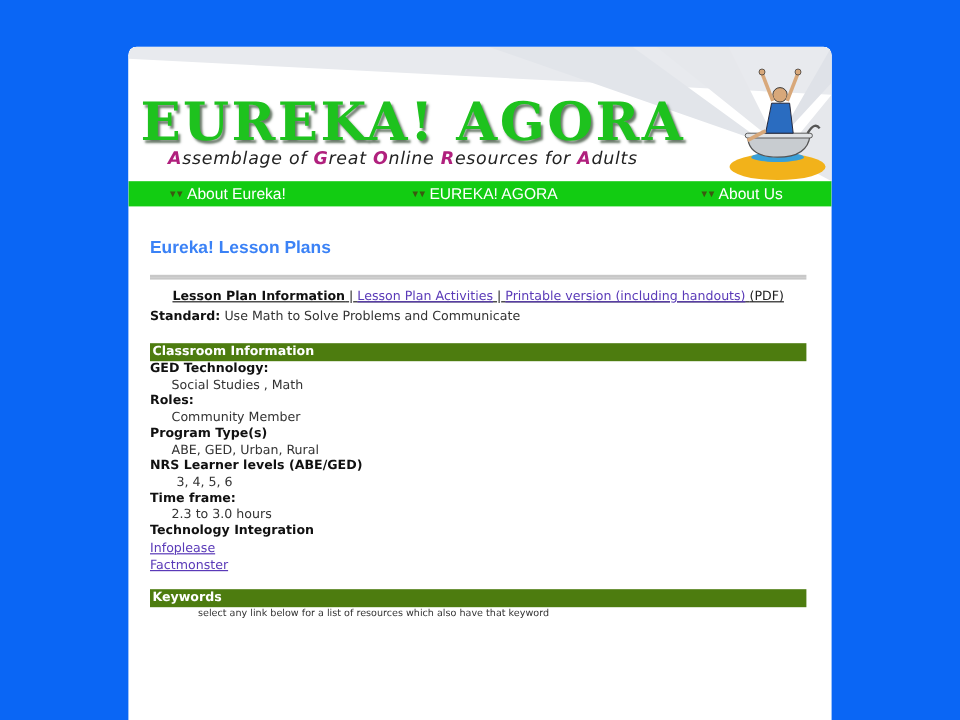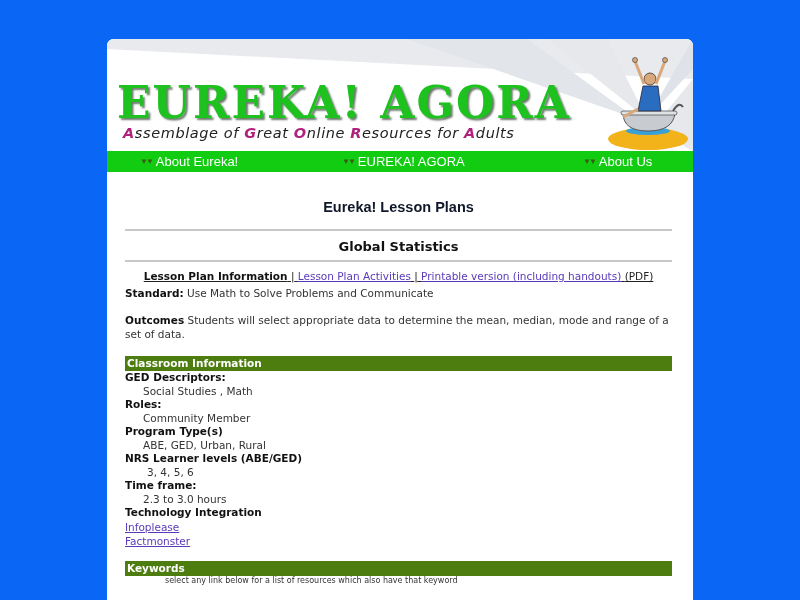--- a/index.html
+++ b/index.html
@@ -19,37 +19,37 @@
   .banner .rays {
     position: absolute; inset: 0;
   }
   .logo-title {
     position: absolute; left: 10px; top: 38px;
     font-family: "DejaVu Serif", serif; font-weight: bold;
     font-size: 44px; letter-spacing: 2px; color: #1ec21e;
     text-shadow: 2px 2px 2px #6a7a6a;
   }
   .logo-sub {
-    position: absolute; left: 16px; top: 86px;
+    position: absolute; left: 33px; top: 86px;
     font-family: "DejaVu Sans", sans-serif; font-style: italic;
     font-size: 14.5px; color: #222; letter-spacing: 0.6px;
   }
   .logo-sub .hl { color: #b0207d; font-weight: bold; }
   .mascot { position: absolute; right: 0; top: 12px; width: 100px; height: 100px; }
   .nav {
     height: 21px; background: #12cc12;
     display: flex; align-items: center; position: relative;
     font-family: "Liberation Sans", sans-serif; font-size: 13px; color: #fff;
   }
   .nav-item { position: absolute; display: flex; align-items: center; gap: 4px; cursor: pointer; }
   .nav-item .arrow { font-size: 8px; color: #3a5a10; letter-spacing: -2px; }
   .content { padding: 0 21px 0 18px; }
   .section-title {
-    text-align: center; font-family: "Liberation Sans", sans-serif; font-weight: bold;
-    color: #0f172a; font-size: 14.5px; margin-top: 27px; height: 20px;
+    font-family: "Liberation Sans", sans-serif; font-weight: bold;
+    color: #3b82f6; font-size: 14.5px; margin-top: 27px; height: 20px;
   }
   .hr { border: none; height: 2px; background: #c8c8c8; margin: 0; }
   .lesson-title {
     text-align: center; font-weight: bold; font-size: 13px; color: #111;
     padding: 8px 0 6px 0;
   }
   .lesson-nav { text-align: center; font-size: 10.5px; color: #222; margin-top: 8px; text-decoration: underline; }
   .lesson-nav b { color: #111; }
   a, .link { color: #5a3ab8; text-decoration: underline; cursor: pointer; }
   .para { font-size: 10.5px; color: #333; line-height: 14px; }
@@ -106,44 +106,39 @@
     <div class="nav-item" style="left:476px">
       <span class="arrow">▼▼</span>
       <span>About Us</span>
     </div>
   </div>
 
   <div class="content">
     <div class="section-title">Eureka! Lesson Plans</div>
     <div style="height:10px"></div>
     <hr class="hr">
-    <div class="lesson-title">Global Statistics</div>
     <hr class="hr">
 
     <div class="lesson-nav">
       <b>Lesson Plan Information</b>
       <span>|</span>
       <a>Lesson Plan Activities</a>
       <span>|</span>
       <a>Printable version (including handouts)</a>
       <span>(PDF)</span>
     </div>
 
     <div class="para" style="margin-top:4px">
       <b>Standard:</b>
       <span>Use Math to Solve Problems and Communicate</span>
     </div>
 
-    <div class="para" style="margin-top:13px">
-      <b>Outcomes</b>
-      <span>Students will select appropriate data to determine the mean, median, mode and range of a set of data.</span>
-    </div>
 
     <div class="bar" style="margin-top:15px">Classroom Information</div>
-    <div class="lbl">GED Descriptors:</div>
+    <div class="lbl">GED Technology:</div>
     <div class="val">Social Studies , Math</div>
     <div class="lbl">Roles:</div>
     <div class="val">Community Member</div>
     <div class="lbl">Program Type(s)</div>
     <div class="val">ABE, GED, Urban, Rural</div>
     <div class="lbl">NRS Learner levels (ABE/GED)</div>
     <div class="val nrs">3, 4, 5, 6</div>
     <div class="lbl">Time frame:</div>
     <div class="val">2.3 to 3.0 hours</div>
     <div class="lbl">Technology Integration</div>

